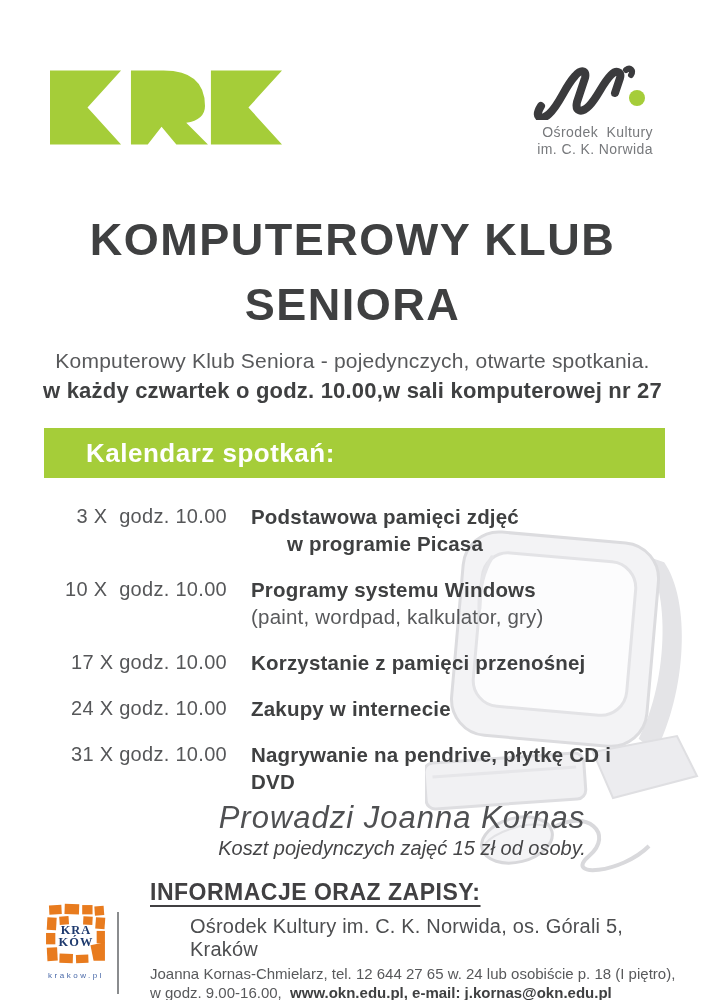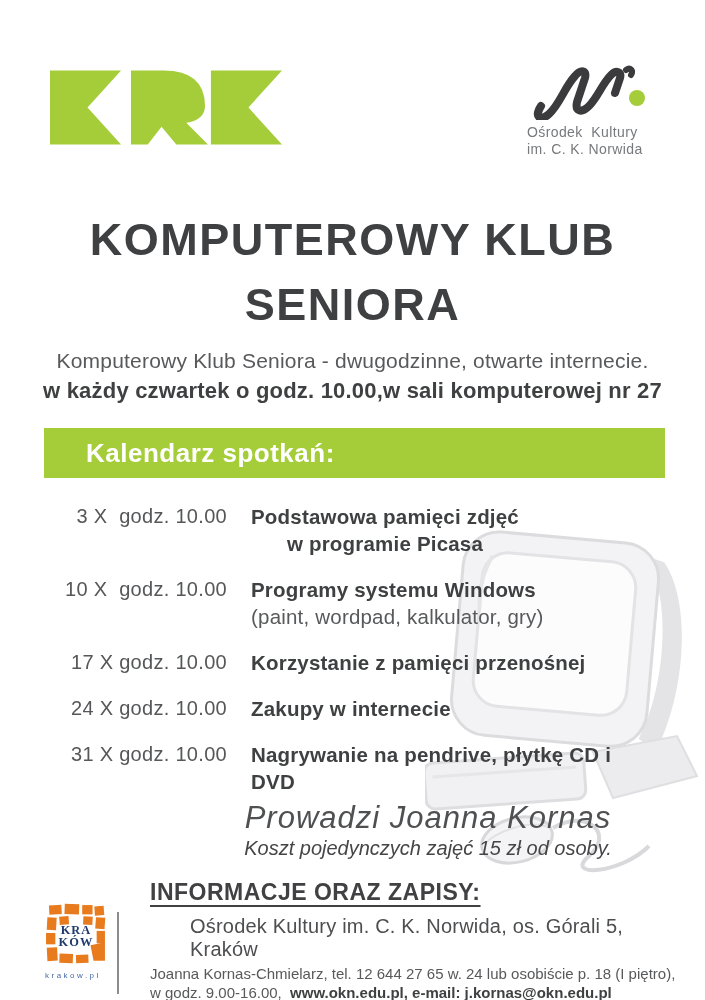--- a/index.html
+++ b/index.html
@@ -10,21 +10,21 @@
     width: 705px;
     height: 1000px;
     margin: 0 auto;
     background: #ffffff;
     overflow: hidden;
   }
   .pre { white-space: pre; }
 
   
   .krk-logo { position: absolute; left: 50px; top: 70px; }
-  .norwida-logo { position: absolute; left: 527px; top: 62px; width: 126px; text-align: left; }
+  .norwida-logo { position: absolute; left: 527px; top: 62px; width: 126px; text-align: right; }
   .norwida-text { font-size: 14px; line-height: 17px; color: #77797c; letter-spacing: 0.4px; }
 
   
   .title {
     position: absolute; left: 0; top: 207px; width: 705px;
     text-align: center; color: #3f4041;
     font-size: 45px; font-weight: 700; letter-spacing: 1.5px; line-height: 65px;
   }
 
   
@@ -48,37 +48,37 @@
   }
   .srow-desc { margin-left: 24px; font-size: 20.5px; line-height: 27px; }
   .desc-main { font-weight: 700; color: #3f4041; letter-spacing: 0.2px; }
   .desc-sub-bold { font-weight: 700; color: #3f4041; letter-spacing: 0.2px; text-align: center; }
   .desc-sub-reg { font-weight: 400; color: #58595b; letter-spacing: 0.2px; }
 
   
   .watermark { position: absolute; left: 425px; top: 520px; z-index: 1; }
 
   
-  .leader { position: absolute; left: 223px; top: 800px; width: 410px; text-align: center; z-index: 2; }
+  .leader { position: absolute; left: 197px; top: 800px; width: 410px; text-align: center; z-index: 2; }
   .leader-name { font-size: 31px; font-style: italic; color: #4f5052; letter-spacing: 1px; }
   .leader-cost { font-size: 20px; font-style: italic; font-weight: 400; color: #454547; margin-top: 1px; }
 
   
   .footer-text { position: absolute; left: 150px; top: 879px; width: 540px; z-index: 2; }
   .footer-heading {
     font-size: 23px; font-weight: 700; color: #414042; letter-spacing: 0.5px;
     text-decoration: underline; text-underline-offset: 5px; text-decoration-thickness: 2px;
     margin-bottom: 9px;
   }
   .footer-address { font-size: 20px; color: #4d4e50; margin-bottom: 4px; letter-spacing: 0.2px; margin-left: 40px; }
   .footer-contact { font-size: 15px; color: #58595b; margin-bottom: 2px; }
   .footer-hours { font-size: 15px; color: #58595b; }
   .footer-links { font-weight: 700; color: #3f4041; }
 
-  .krakow-logo { position: absolute; left: 45px; top: 903px; width: 62px; text-align: left; z-index: 2; }
+  .krakow-logo { position: absolute; left: 45px; top: 903px; width: 62px; text-align: center; z-index: 2; }
   .krakow-caption { font-size: 8px; letter-spacing: 2.5px; color: #4868a8; margin-top: 2px; }
   .footer-divider { position: absolute; left: 117px; top: 912px; width: 2px; height: 82px; background: #8a8c8e; z-index: 2; }
 </style>
 </head>
 <body>
 
 <div class="poster">
 
   <div class="krk-logo" aria-label="KRK">
     <svg width="232" height="75" viewBox="0 0 235 75">
@@ -97,21 +97,21 @@
     <div class="norwida-text pre">Ośrodek  Kultury</div>
     <div class="norwida-text">im. C. K. Norwida</div>
   </div>
 
   <div class="title">
     <div>KOMPUTEROWY KLUB</div>
     <div>SENIORA</div>
   </div>
 
   <div class="intro">
-    <div class="intro-line1">Komputerowy Klub Seniora - dwugodzinne, otwarte internecie.</div>
+    <div class="intro-line1">Komputerowy Klub Seniora - pojedynczych, otwarte spotkania.</div>
     <div class="intro-line2">w każdy czwartek o godz. 10.00,w sali komputerowej nr 27</div>
   </div>
 
   <div class="banner" style="background:#a5cd39;">
     <span class="banner-label">Kalendarz spotkań:</span>
   </div>
 
   <div class="watermark">
     <svg width="280" height="370" viewBox="0 0 280 370">
       <g transform="rotate(5 140 120)">

